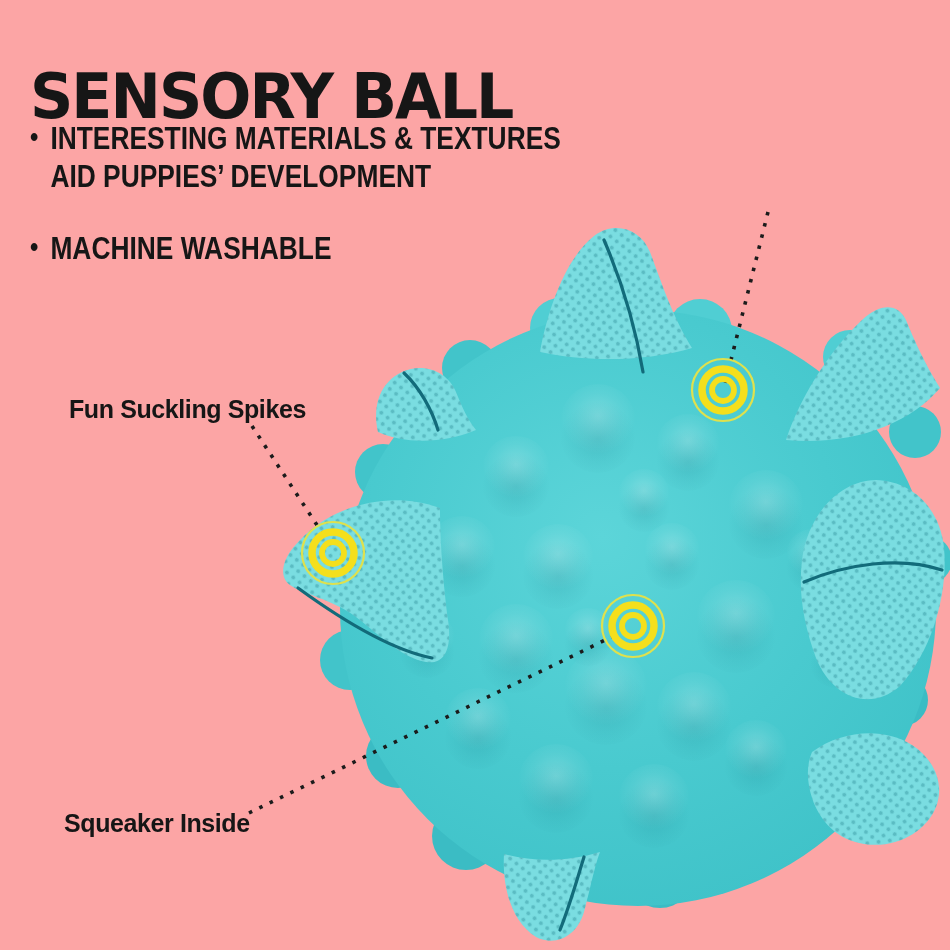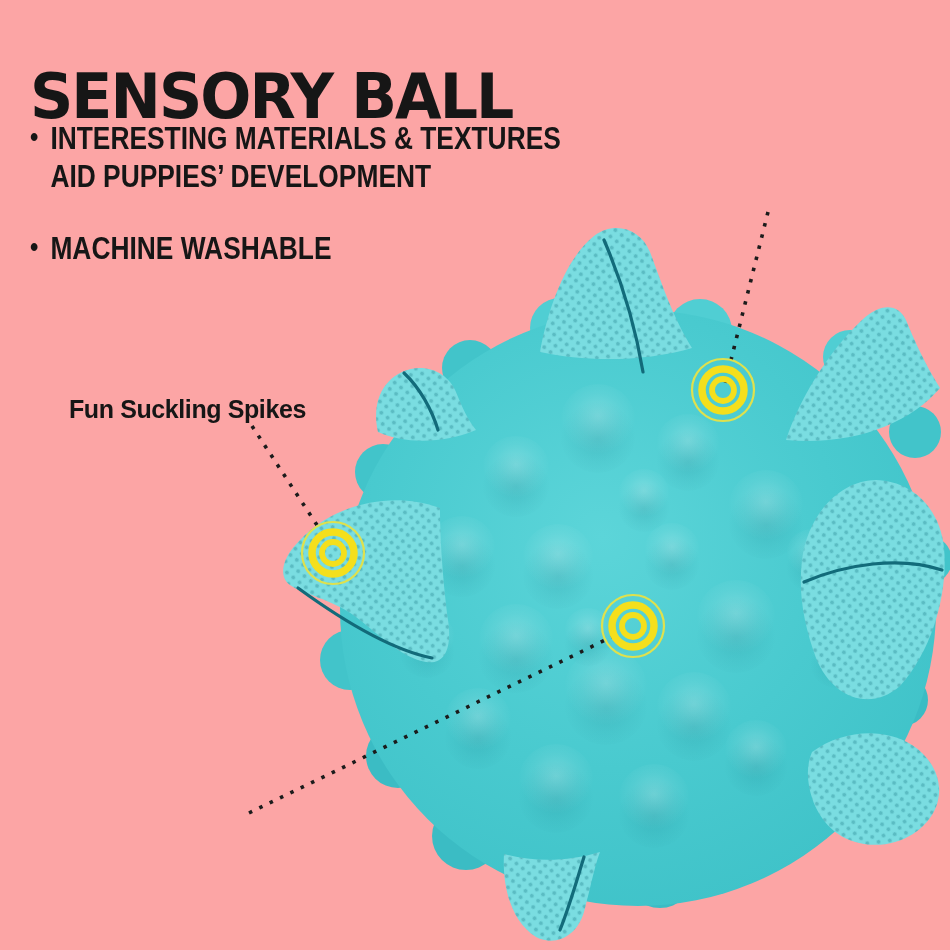--- a/index.html
+++ b/index.html
@@ -248,14 +248,15 @@
         <div class="feature-line">MACHINE WASHABLE</div>
       </div>
     </div>
   </div>
 
   <div id="scent-label" class="callout-label centered">
   </div>
 
   <div id="spikes-label" class="callout-label">Fun Suckling Spikes</div>
 
+  <div id="squeaker-label" class="callout-label">Squeaker Inside</div>
 
 </div>
 
 </body></html>

